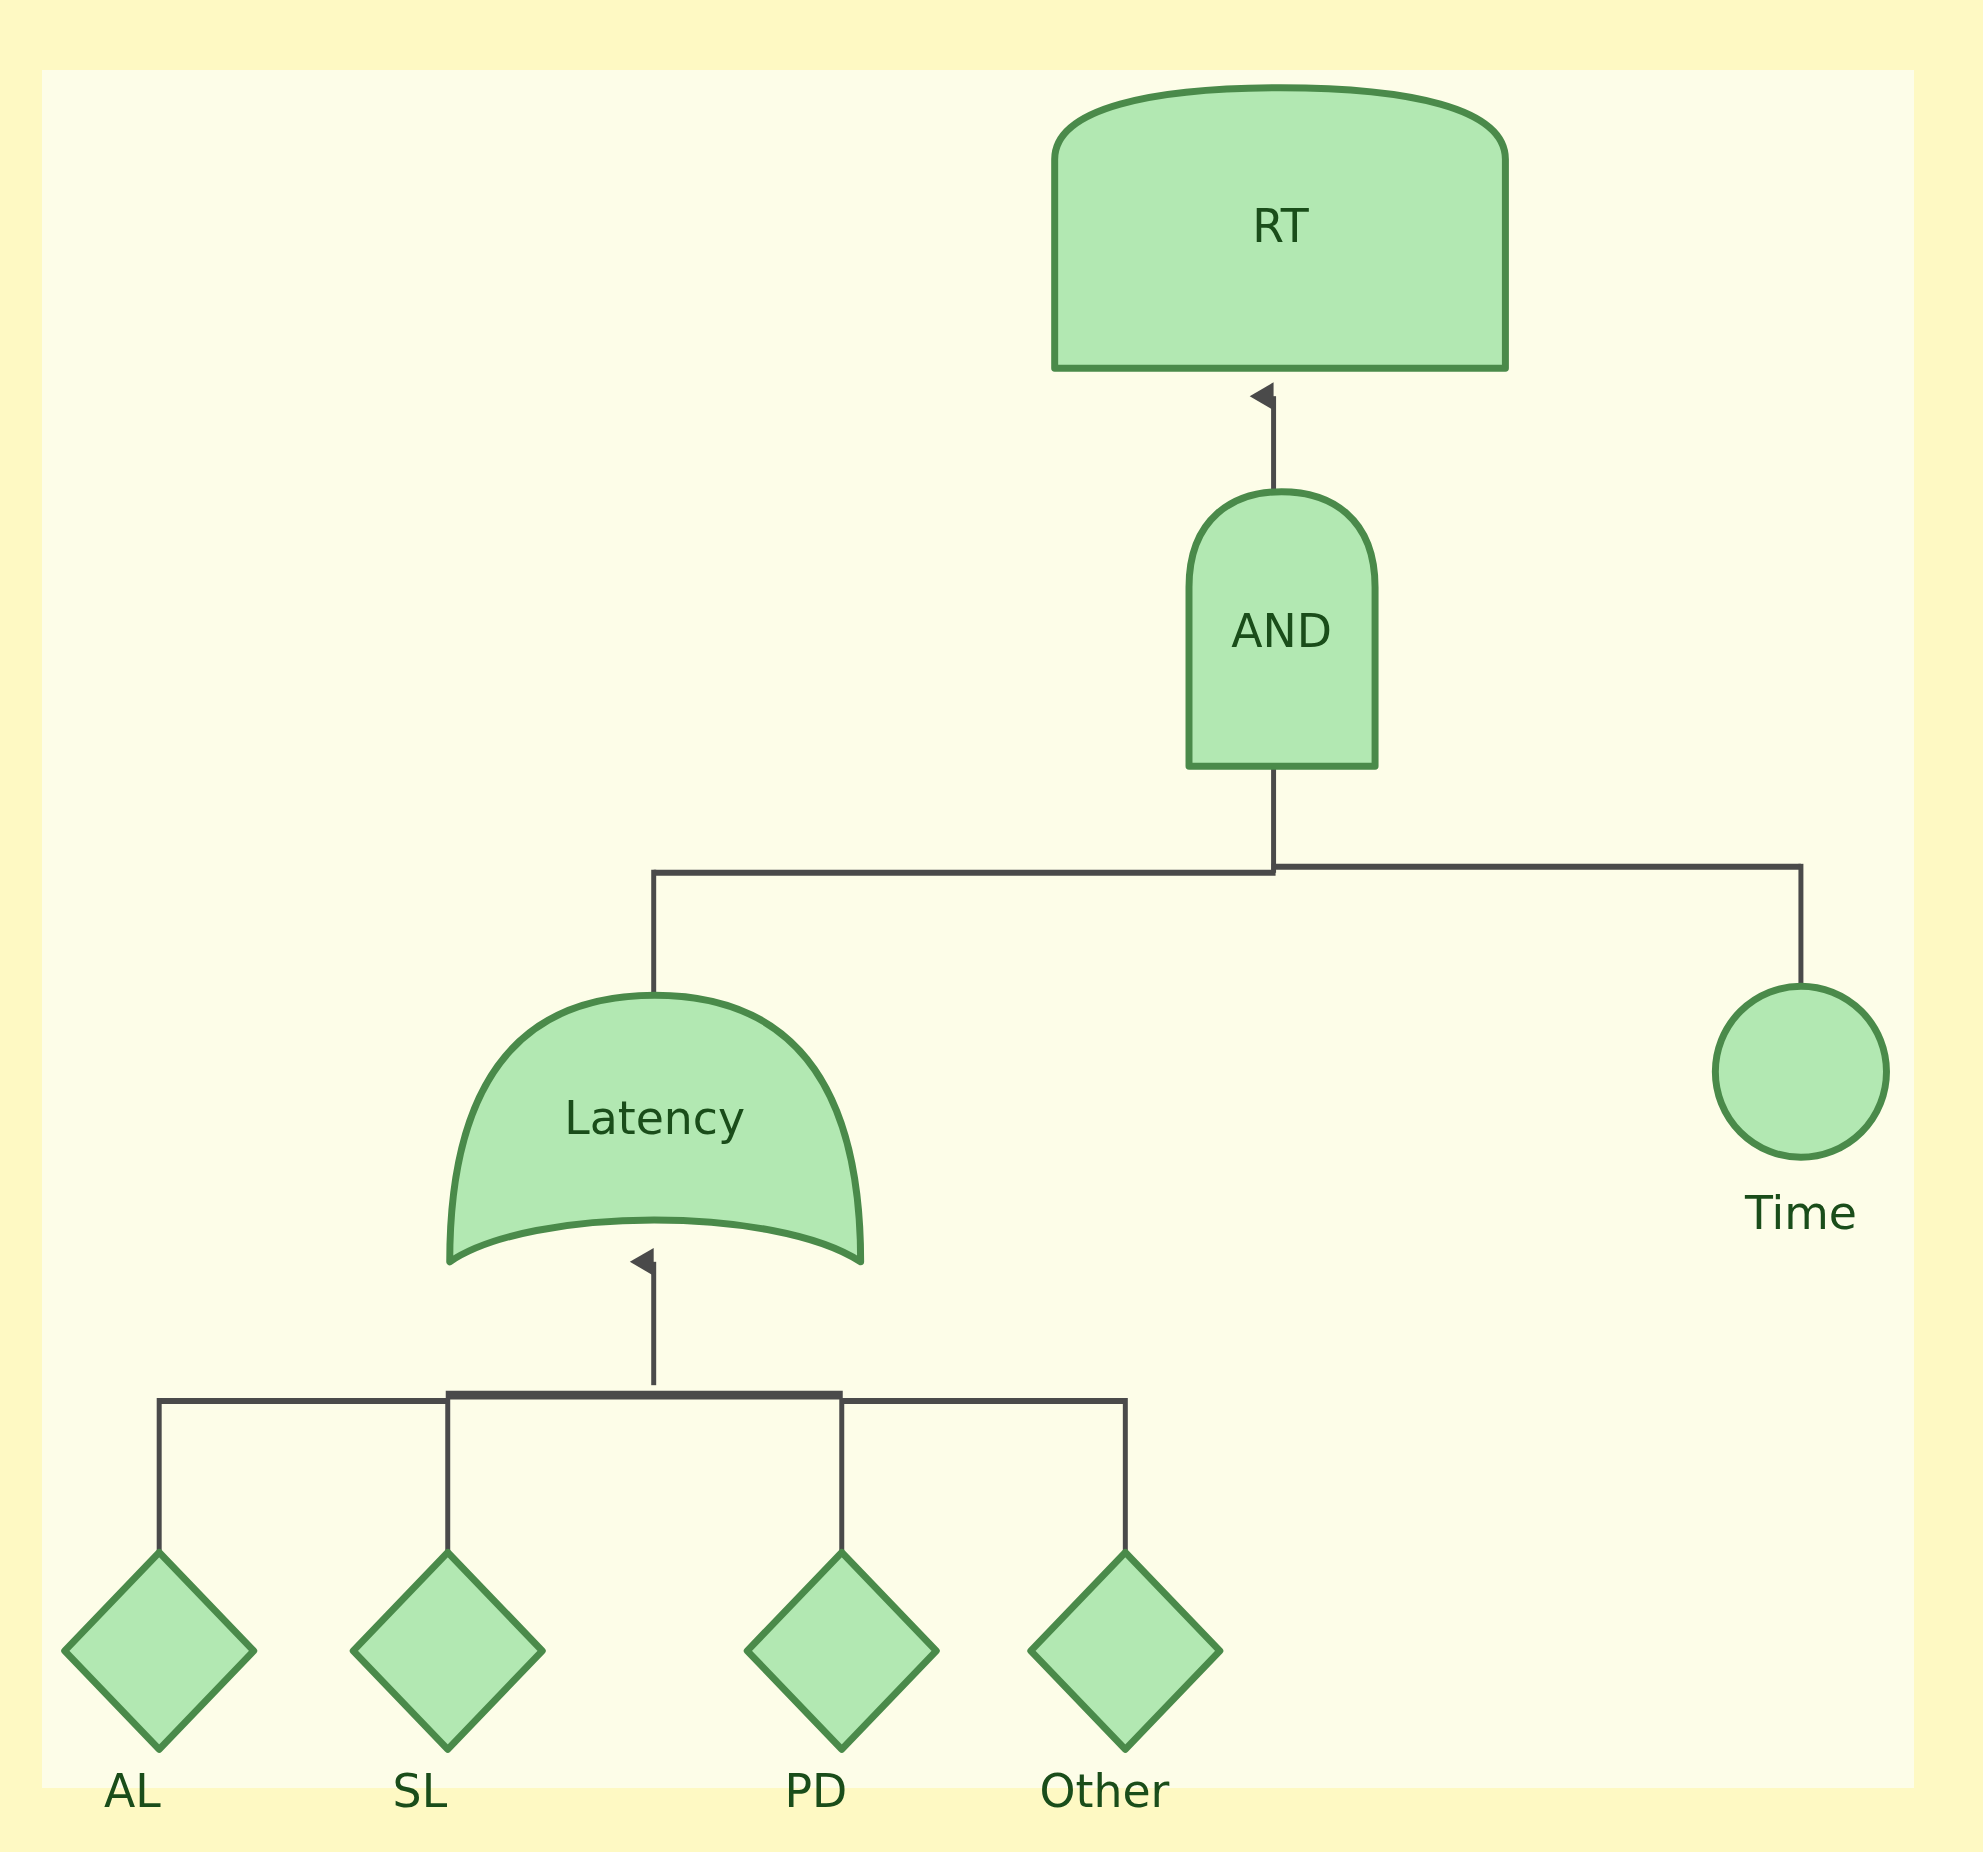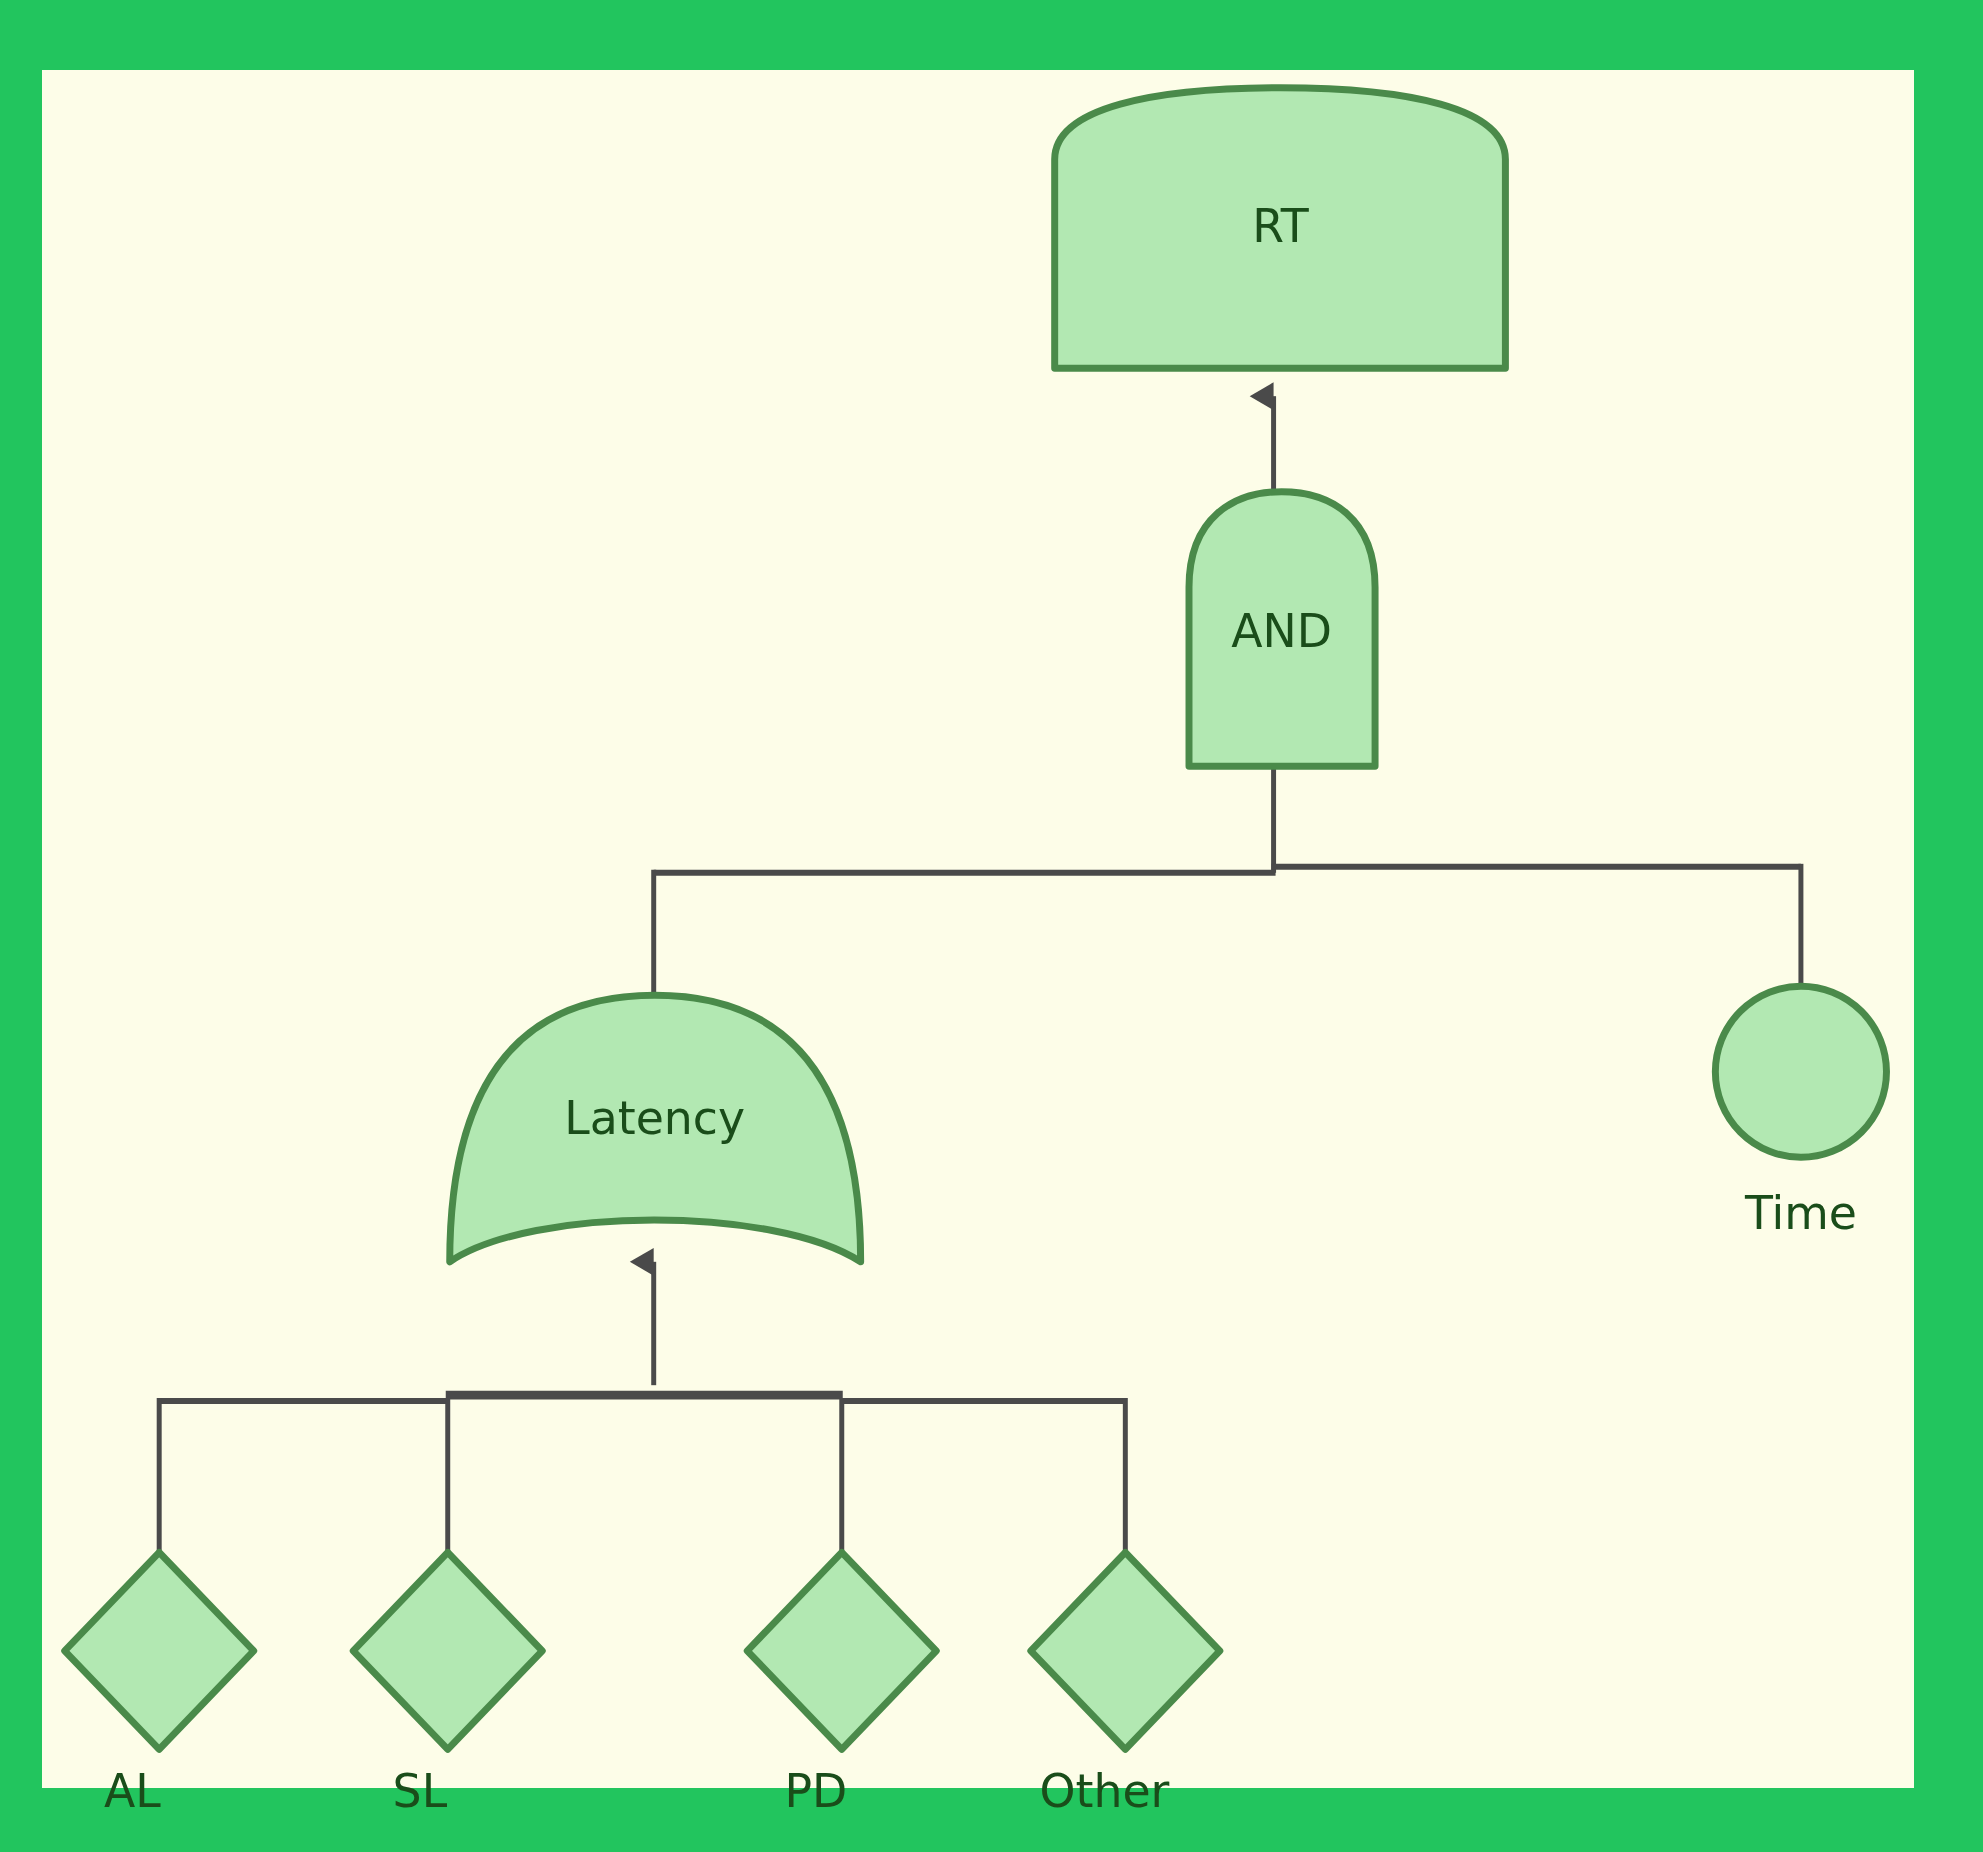--- a/index.html
+++ b/index.html
@@ -11,21 +11,21 @@
   body {
     width: 1983px;
     height: 1853px;
     overflow: hidden;
     font-family: "DejaVu Sans", sans-serif;
   }
   #stage {
     position: relative;
     width: 1983px;
     height: 1853px;
-    background: #22c55e;
+    background: #fef9c3;
   }
   #canvas-bg {
     position: absolute;
     left: 42px;
     top: 70px;
     width: 1872px;
     height: 1718px;
     background: #fdfde8;
   }
   #tree-svg {

